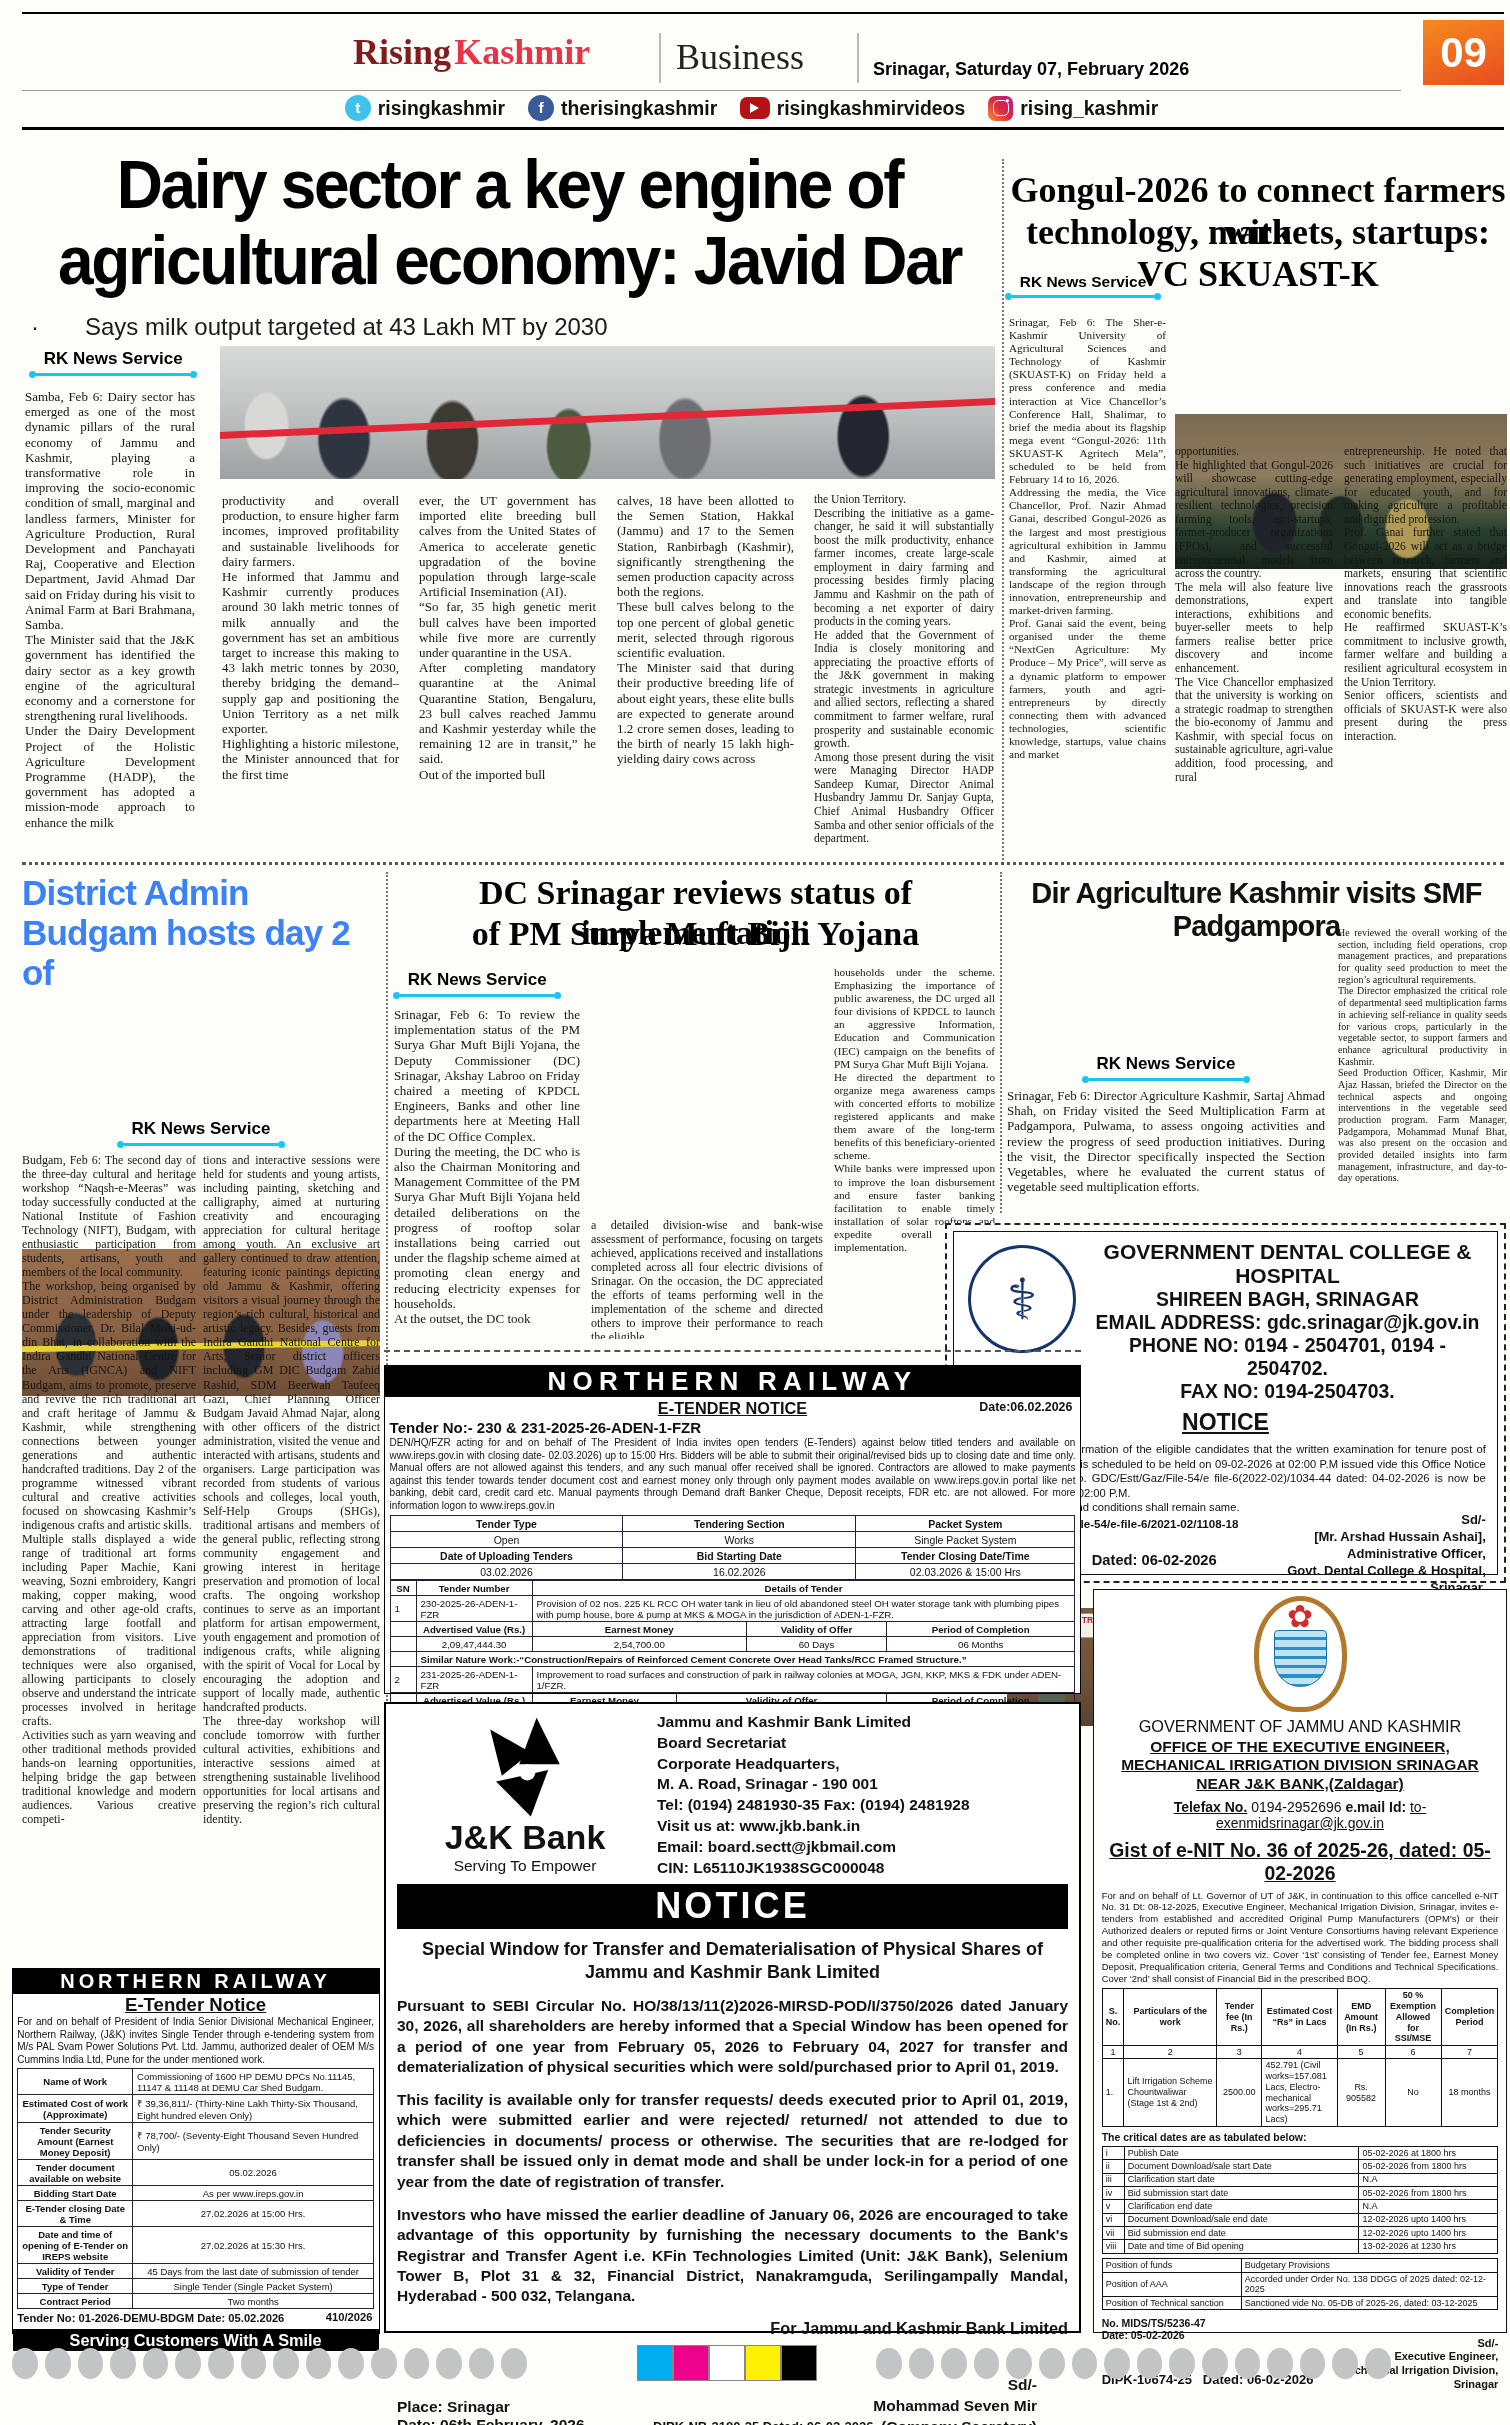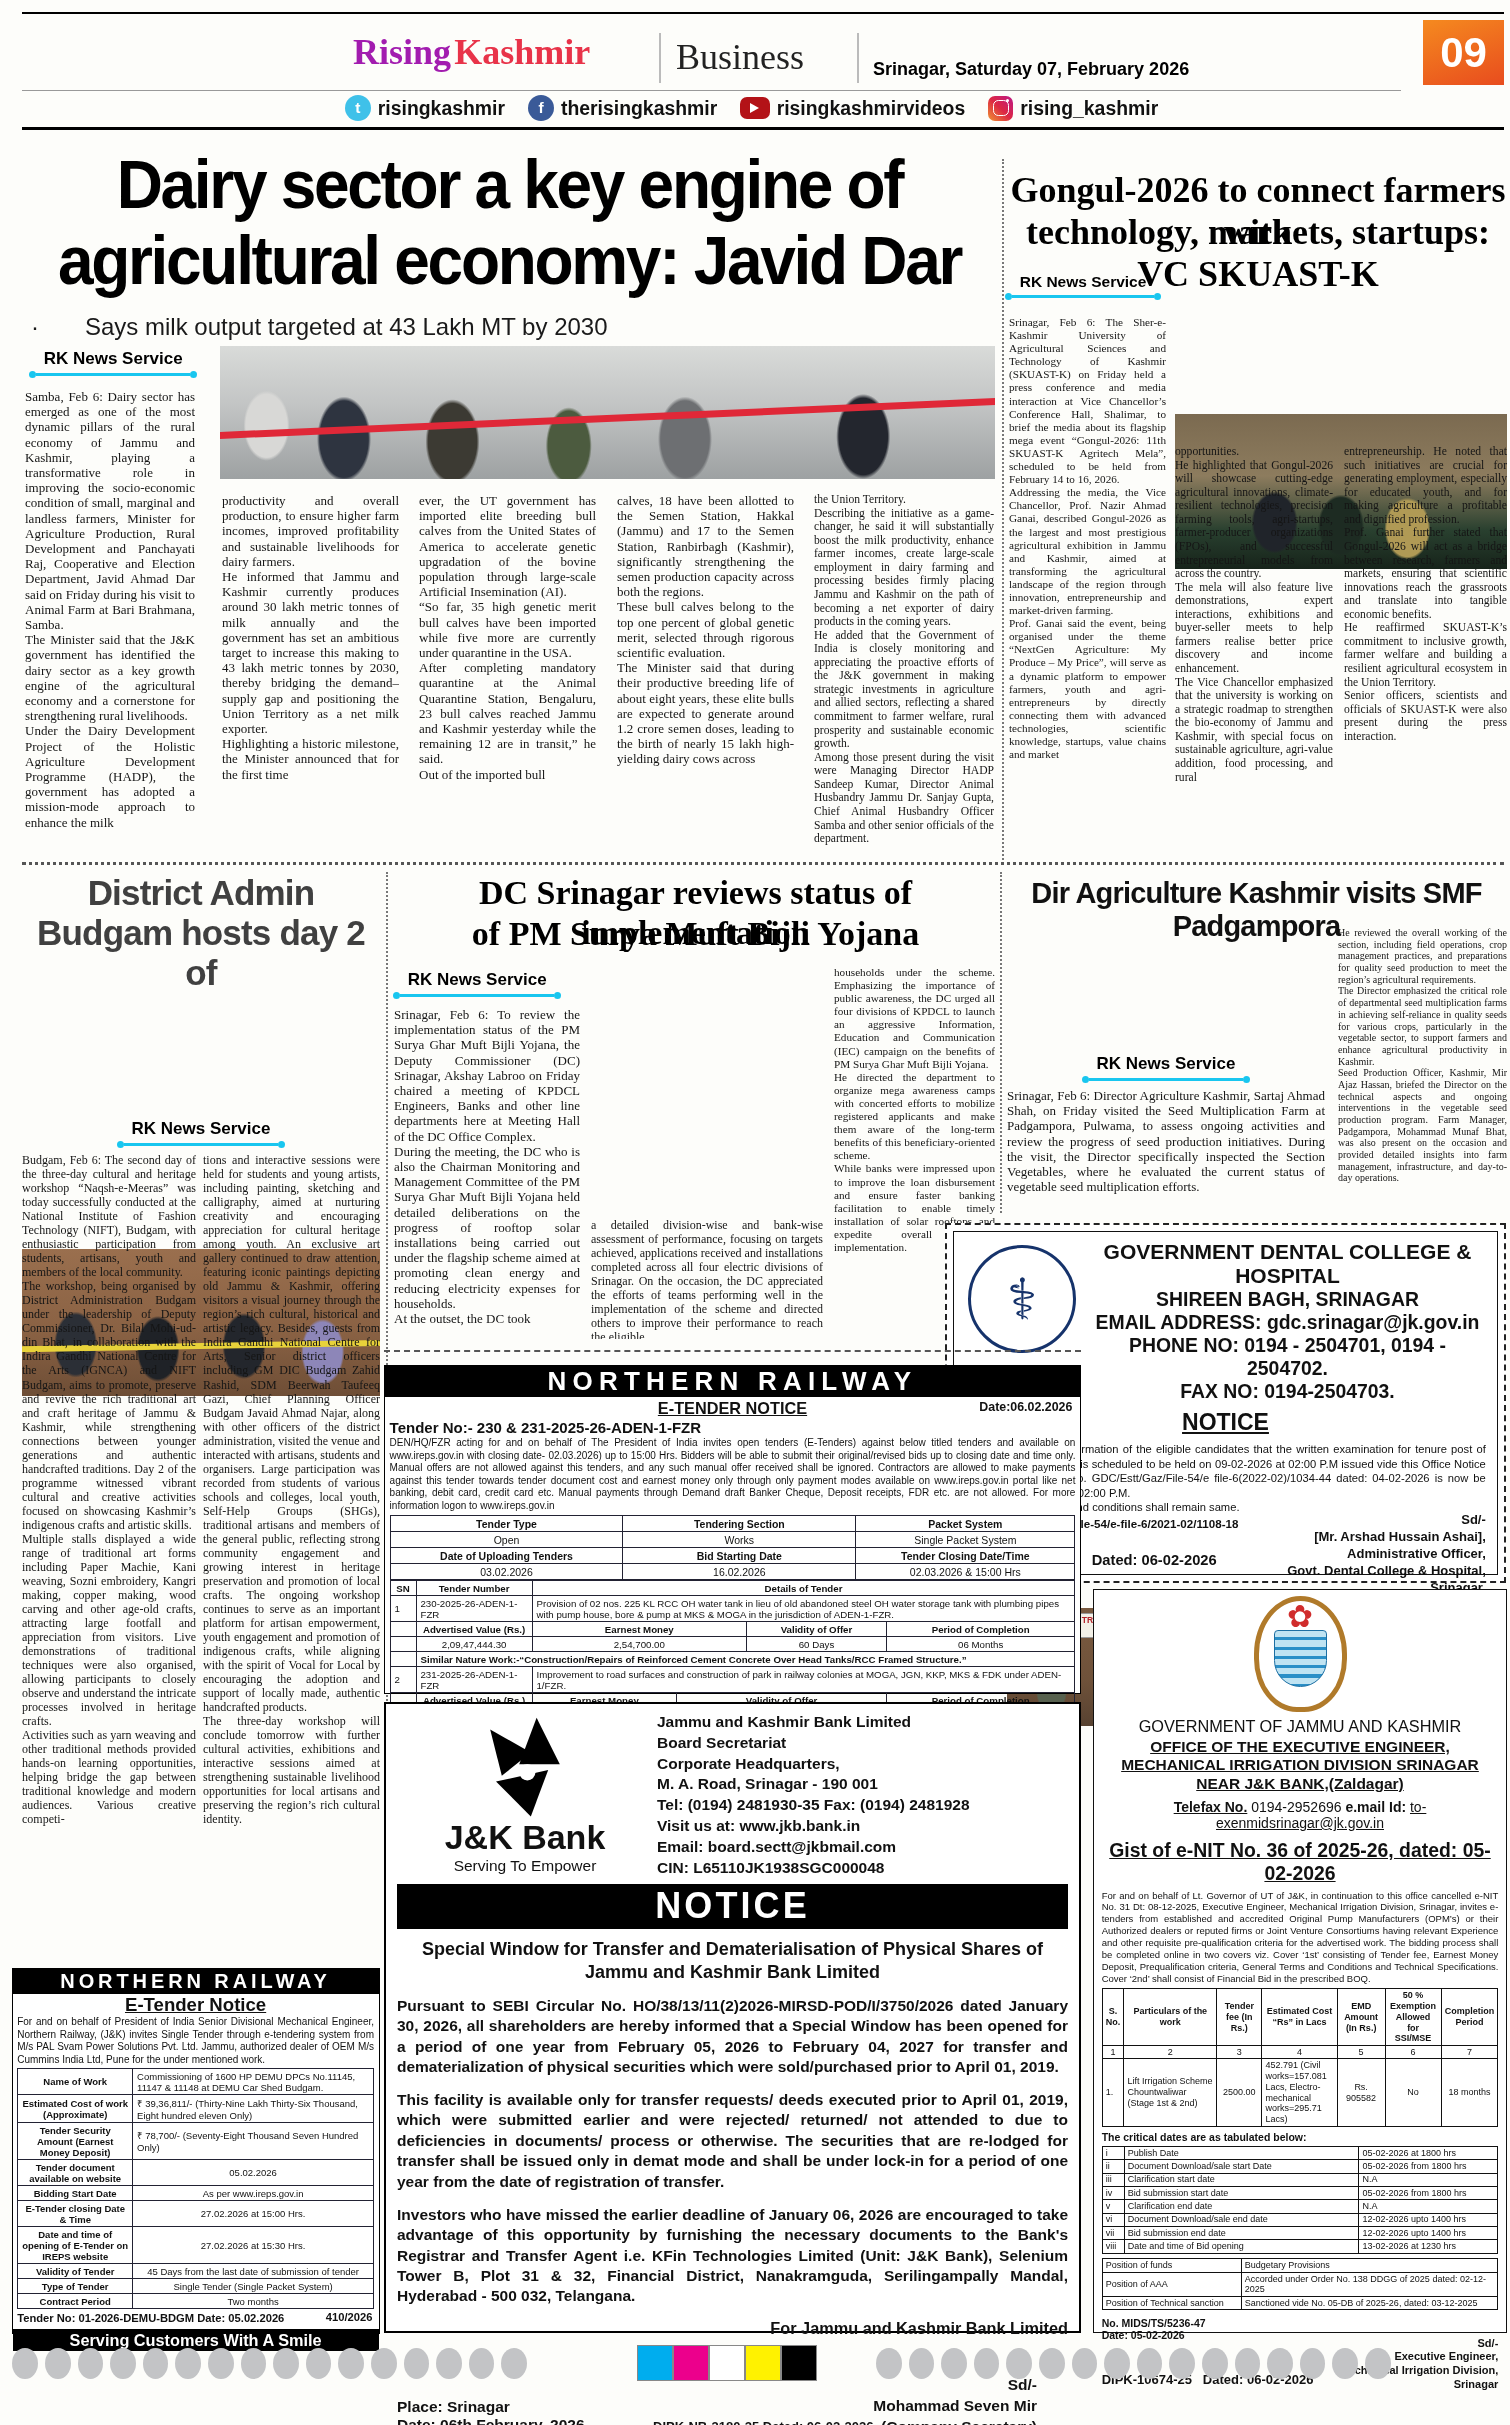--- a/index.html
+++ b/index.html
@@ -12,21 +12,21 @@
   .center{text-align:center}
   .right{text-align:right}
   .just{text-align:justify}
   .coltext{font-family:"Liberation Serif",serif;text-align:justify;white-space:pre-line;
            overflow:hidden;line-height:1.17;color:#151515}
   .rule{background:#000}
   .dotted-h{border-top:3.1px dotted #555}
   .dotted-v{border-left:2.3px dotted #777}
   .dashed-h{border-top:2.3px dashed #555}
   
-  .mast-black{font:bold 36px "Liberation Serif",serif;color:#a21caf}
+  .mast-black{font:bold 36px "Liberation Serif",serif;color:#7f1d1d}
   .mast-red{font:bold 36px "Liberation Serif",serif;color:#e83349}
   .mast-section{font:36px "Liberation Serif",serif;color:#222}
   .mast-date{font:bold 18px "Liberation Sans",sans-serif;color:#000}
   .vline{width:1.5px;background:#bbb}
   .pagenum{background:linear-gradient(160deg,#f58a1f,#e84c1e);color:#fff;
            font:bold 42px "Liberation Sans",sans-serif;display:flex;align-items:center;justify-content:center}
   .socials{display:flex;gap:23px;align-items:center;justify-content:center;
            font:bold 19.4px "Liberation Sans",sans-serif;color:#111}
   .soc{display:flex;align-items:center;gap:7px}
   .icirc{width:26px;height:26px;border-radius:50%;display:inline-flex;align-items:center;justify-content:center;
@@ -38,21 +38,21 @@
   .ig:before{content:"";position:absolute;inset:4.6px;border:1.9px solid #fff;border-radius:5.4px}
   .ig:after{content:"";position:absolute;top:3.1px;right:3.9px;width:3.1px;height:3.1px;background:#fff;border-radius:50%}
   
   .kicker{font:bold 17px "Liberation Sans",sans-serif;color:#000;display:inline-block;
           border-bottom:3.1px solid #19c6ef;padding:0 7.7px 3.9px;position:relative;white-space:nowrap}
   .kicker:before,.kicker:after{content:"";position:absolute;bottom:-5.4px;width:7px;height:7px;background:#19c6ef;border-radius:50%}
   .kicker:before{left:-7px}.kicker:after{right:-7px}
   
   .h-dairy{font:900 64px/75px "Liberation Sans",sans-serif;letter-spacing:-2.3px;color:#000;text-align:center;transform:scaleY(1.07)}
   .h-serif{font:bold 36px/42px "Liberation Serif",serif;color:#000;text-align:center}
-  .h-sans{font:900 35px/40px "Liberation Sans",sans-serif;letter-spacing:-0.8px;color:#404040;text-align:center}
+  .h-sans{font:900 35px/40px "Liberation Sans",sans-serif;letter-spacing:-0.8px;color:#3b82f6;text-align:left}
   .subhead{font:500 24px "Liberation Sans",sans-serif;color:#1a1a1a}
   
   .photo{overflow:hidden;position:relative;background:#b7b9ba}
   .ph-dairy{background:
      radial-gradient(46px 70px at 6% 60%,#d8d8d6 0 45%,transparent 50%),
      radial-gradient(54px 85px at 16% 70%,#2e3440 0 45%,transparent 50%),
      radial-gradient(54px 85px at 30% 72%,#3c3a33 0 45%,transparent 50%),
      radial-gradient(46px 77px at 45% 75%,#4c5b3f 0 45%,transparent 50%),
      radial-gradient(54px 85px at 60% 70%,#6d6f72 0 45%,transparent 50%),
      radial-gradient(54px 85px at 83% 68%,#23262e 0 45%,transparent 50%),

